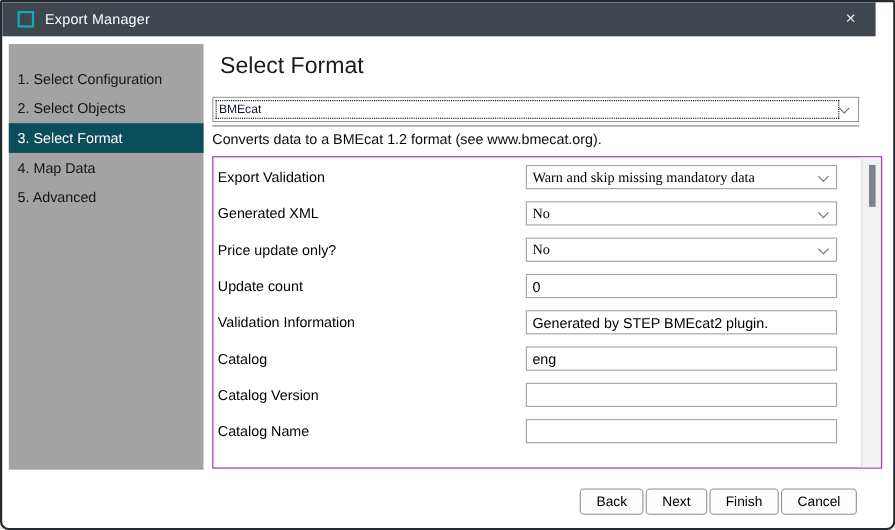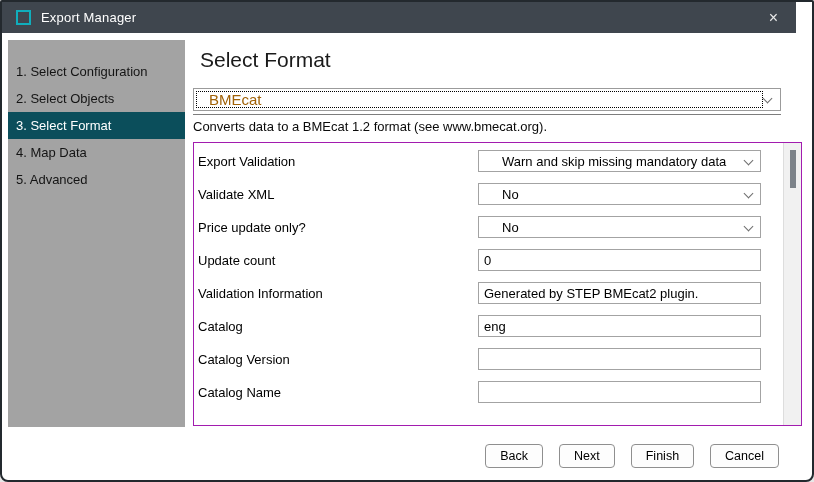--- a/index.html
+++ b/index.html
@@ -56,22 +56,22 @@
   .page-title {
     position: absolute; left: 198px; top: 46px;
     font-size: 21px; font-weight: 400; color: #1a1a1a;
   }
   .format-select {
     position: absolute; left: 191px; top: 86px;
     width: 588px; height: 23px;
     background: #ffffff;
     border: 1px solid #9b9b9b;
     display: flex; align-items: center;
-    padding-left: 15px;
-    font-size: 15px; color: #a16207;
+    padding-left: 5px;
+    font-size: 11px; color: #0f172a;
   }
   .focus-ring {
     position: absolute; left: 2px; top: 2px; right: 17px; bottom: 2px;
     border: 1px dotted #000;
     pointer-events: none;
   }
   .chev {
     position: absolute; right: 9px; top: 6px;
     width: 7px; height: 7px;
     border-right: 1.6px solid #6e6e6e;
@@ -105,21 +105,21 @@
     font-size: 13px; color: #000;
     white-space: nowrap;
   }
   .field {
     position: absolute; left: 284px; top: 0;
     width: 283px; height: 22px;
     border: 1px solid #a3a3a3;
     background: #fff;
     font-size: 13px; color: #000;
   }
-  .field.sel { display: flex; align-items: center; padding-left: 23px; }
+  .field.sel { display: flex; align-items: center; padding-left: 5px; font-family: Liberation Serif, serif; }
   .field.sel .chev { top: 6px; right: 8px; }
   input.field {
     padding: 0 5px;
     font-family: "Liberation Sans", sans-serif;
     outline: none;
   }
 
   .scroll-track {
     position: absolute; right: 0; top: 0; bottom: 0; width: 18px;
     background: #f1f1f1;
@@ -127,21 +127,21 @@
   }
   .scroll-thumb {
     position: absolute; left: 6px; top: 7px;
     width: 6px; height: 38px;
     background: #7d838a;
   }
 
   
   .footer {
     position: absolute; right: 33px; bottom: 12px;
-    display: flex; gap: 16px;
+    display: flex; gap: 2px;
   }
   .footer button {
     height: 24px; padding: 0 14px;
     background: #fdfdfd;
     border: 1px solid #8f8f8f;
     border-radius: 4px;
     font-family: "Liberation Sans", sans-serif;
     font-size: 12.5px; color: #000;
     cursor: default;
   }
@@ -180,21 +180,21 @@
   <div class="form-area">
     <div class="rows" id="rows">
         <div class="row">
           <span class="field-label">Export Validation</span>
           <div class="field sel">
             <span>Warn and skip missing mandatory data</span>
             <span class="chev"></span>
           </div>
         </div>
         <div class="row">
-          <span class="field-label">Validate XML</span>
+          <span class="field-label">Generated XML</span>
           <div class="field sel">
             <span>No</span>
             <span class="chev"></span>
           </div>
         </div>
         <div class="row">
           <span class="field-label">Price update only?</span>
           <div class="field sel">
             <span>No</span>
             <span class="chev"></span>

